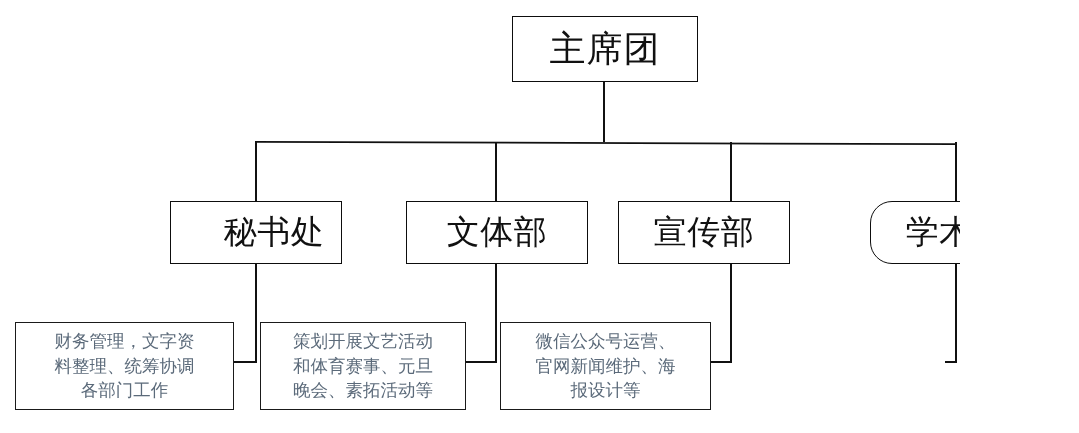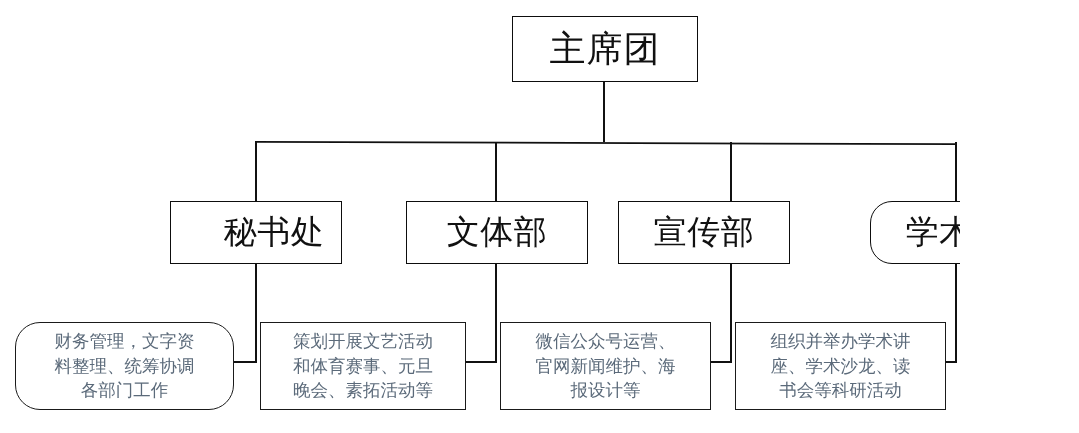--- a/index.html
+++ b/index.html
@@ -51,21 +51,21 @@
 
   .node-desc {
     top: 322px;
     height: 88px;
     border: 1.4px solid #1a1a1a;
     font-size: 17.5px;
     line-height: 1.42;
     color: #5b6a7a;
     padding: 2px 6px;
   }
-  .desc-0 { left: 15px;  width: 219px; border-radius: 25px; }
+  .desc-0 { left: 15px;  width: 219px; }
   .desc-1 { left: 260px; width: 206px; align-items: center; }
   .desc-2 { left: 500px; width: 211px; padding-left: 6px; }
   .desc-3 { left: 735px; width: 211px; }
   .node-desc .desc-text {
     display: block;
     width: 100%;
     white-space: pre-line;
   }
 
   
@@ -168,19 +168,14 @@
   <div class="node node-desc desc-1">
     <span class="desc-text">策划开展文艺活动
 和体育赛事、元旦
 晚会、素拓活动等</span>
   </div>
   <div class="node node-desc desc-2">
     <span class="desc-text">微信公众号运营、
 官网新闻维护、海
 报设计等</span>
   </div>
-  <div class="node node-desc desc-3">
-    <span class="desc-text">组织并举办学术讲
-座、学术沙龙、读
-书会等科研活动</span>
-  </div>
 
 </div>
 
 </body></html>

